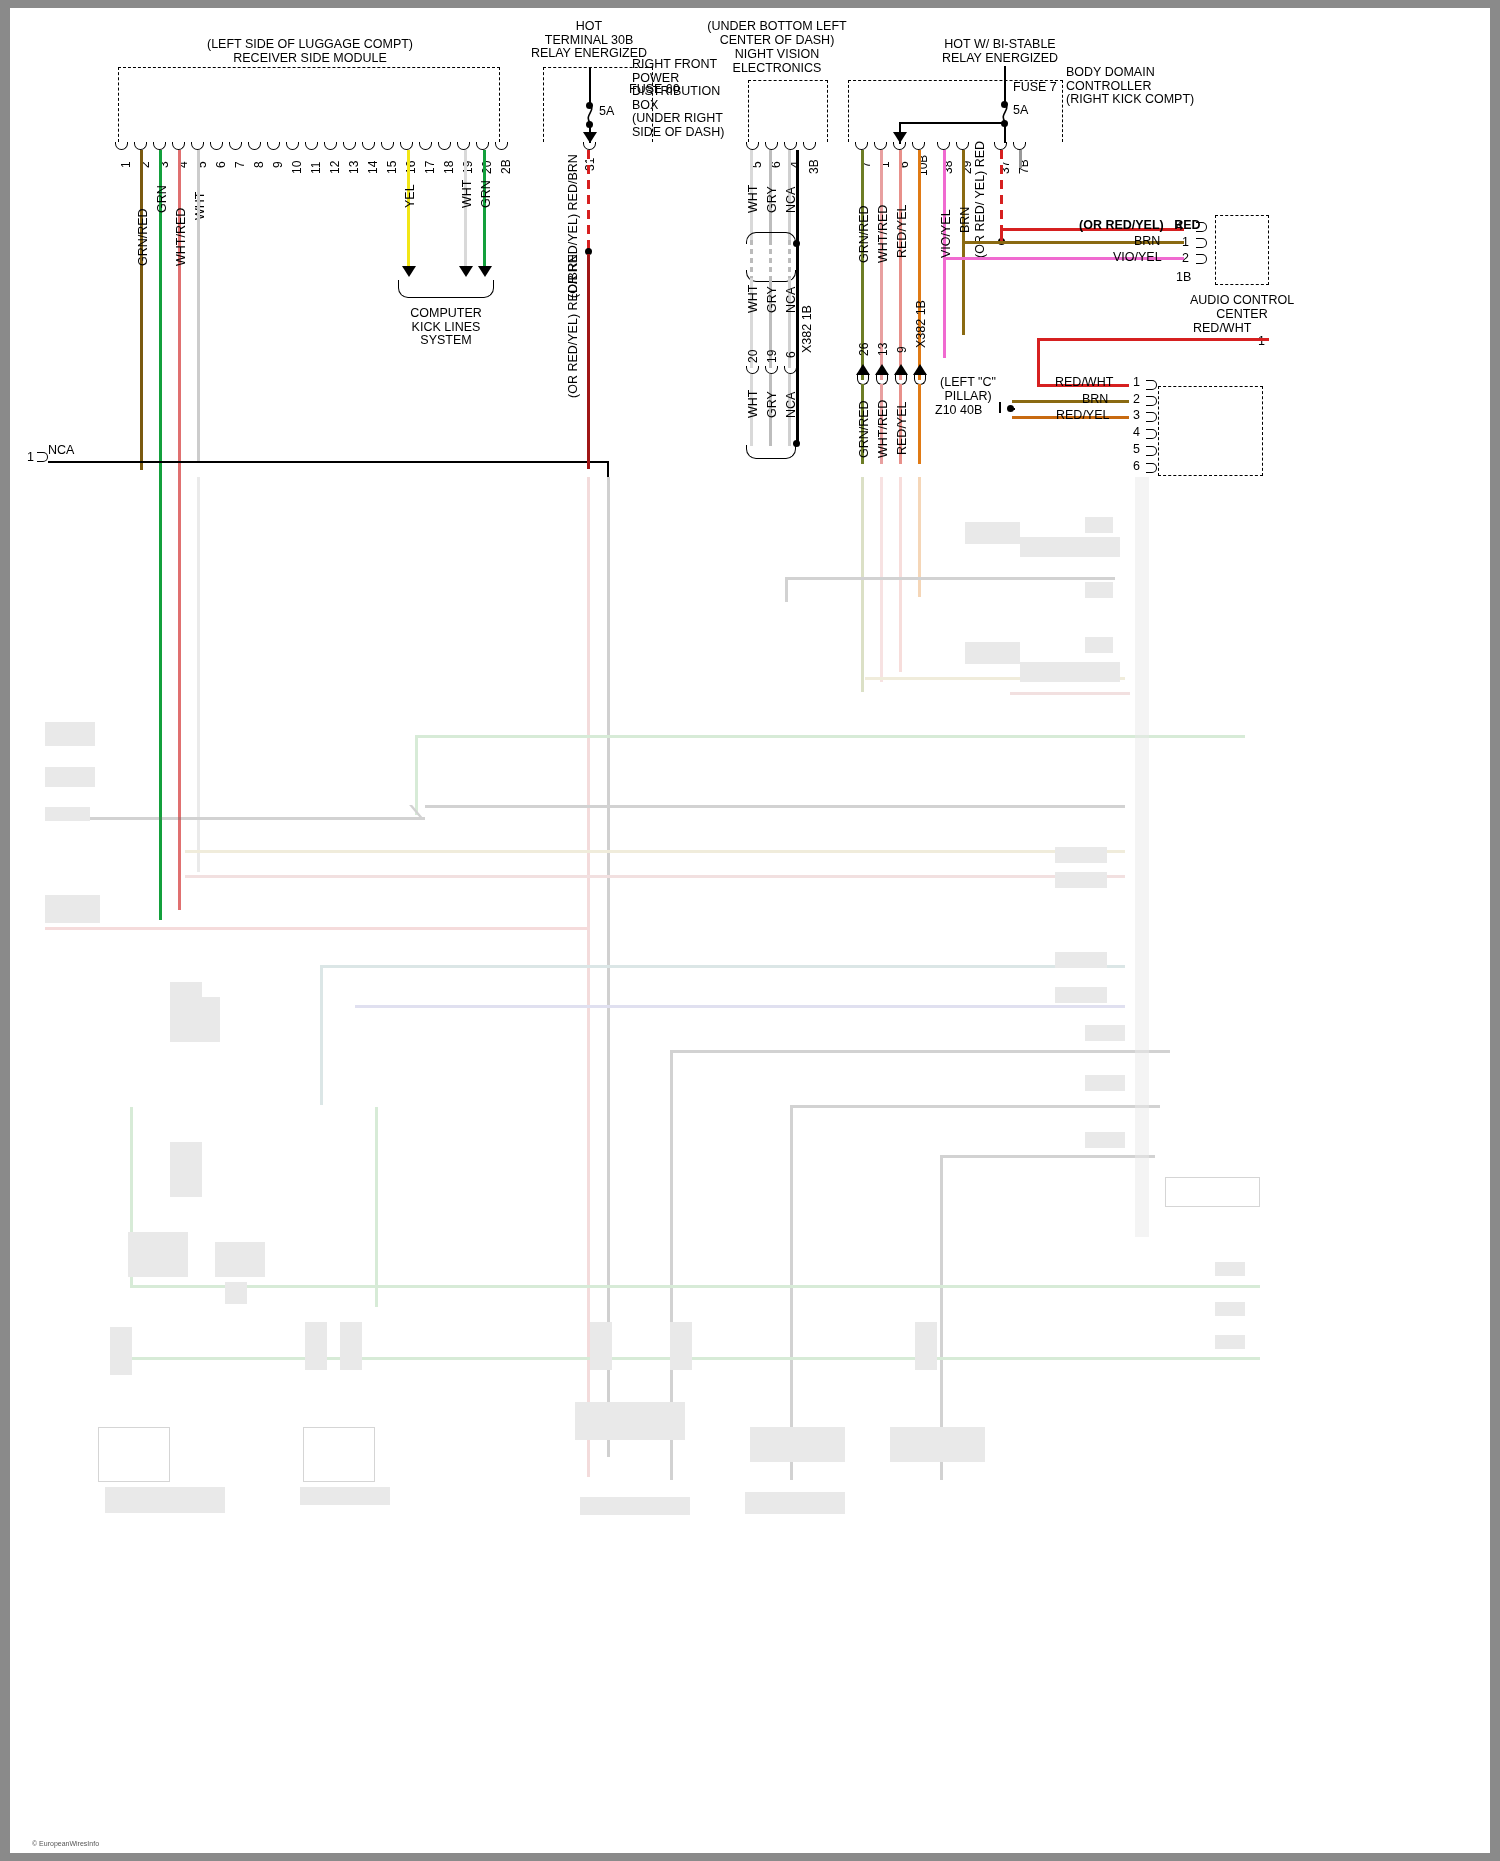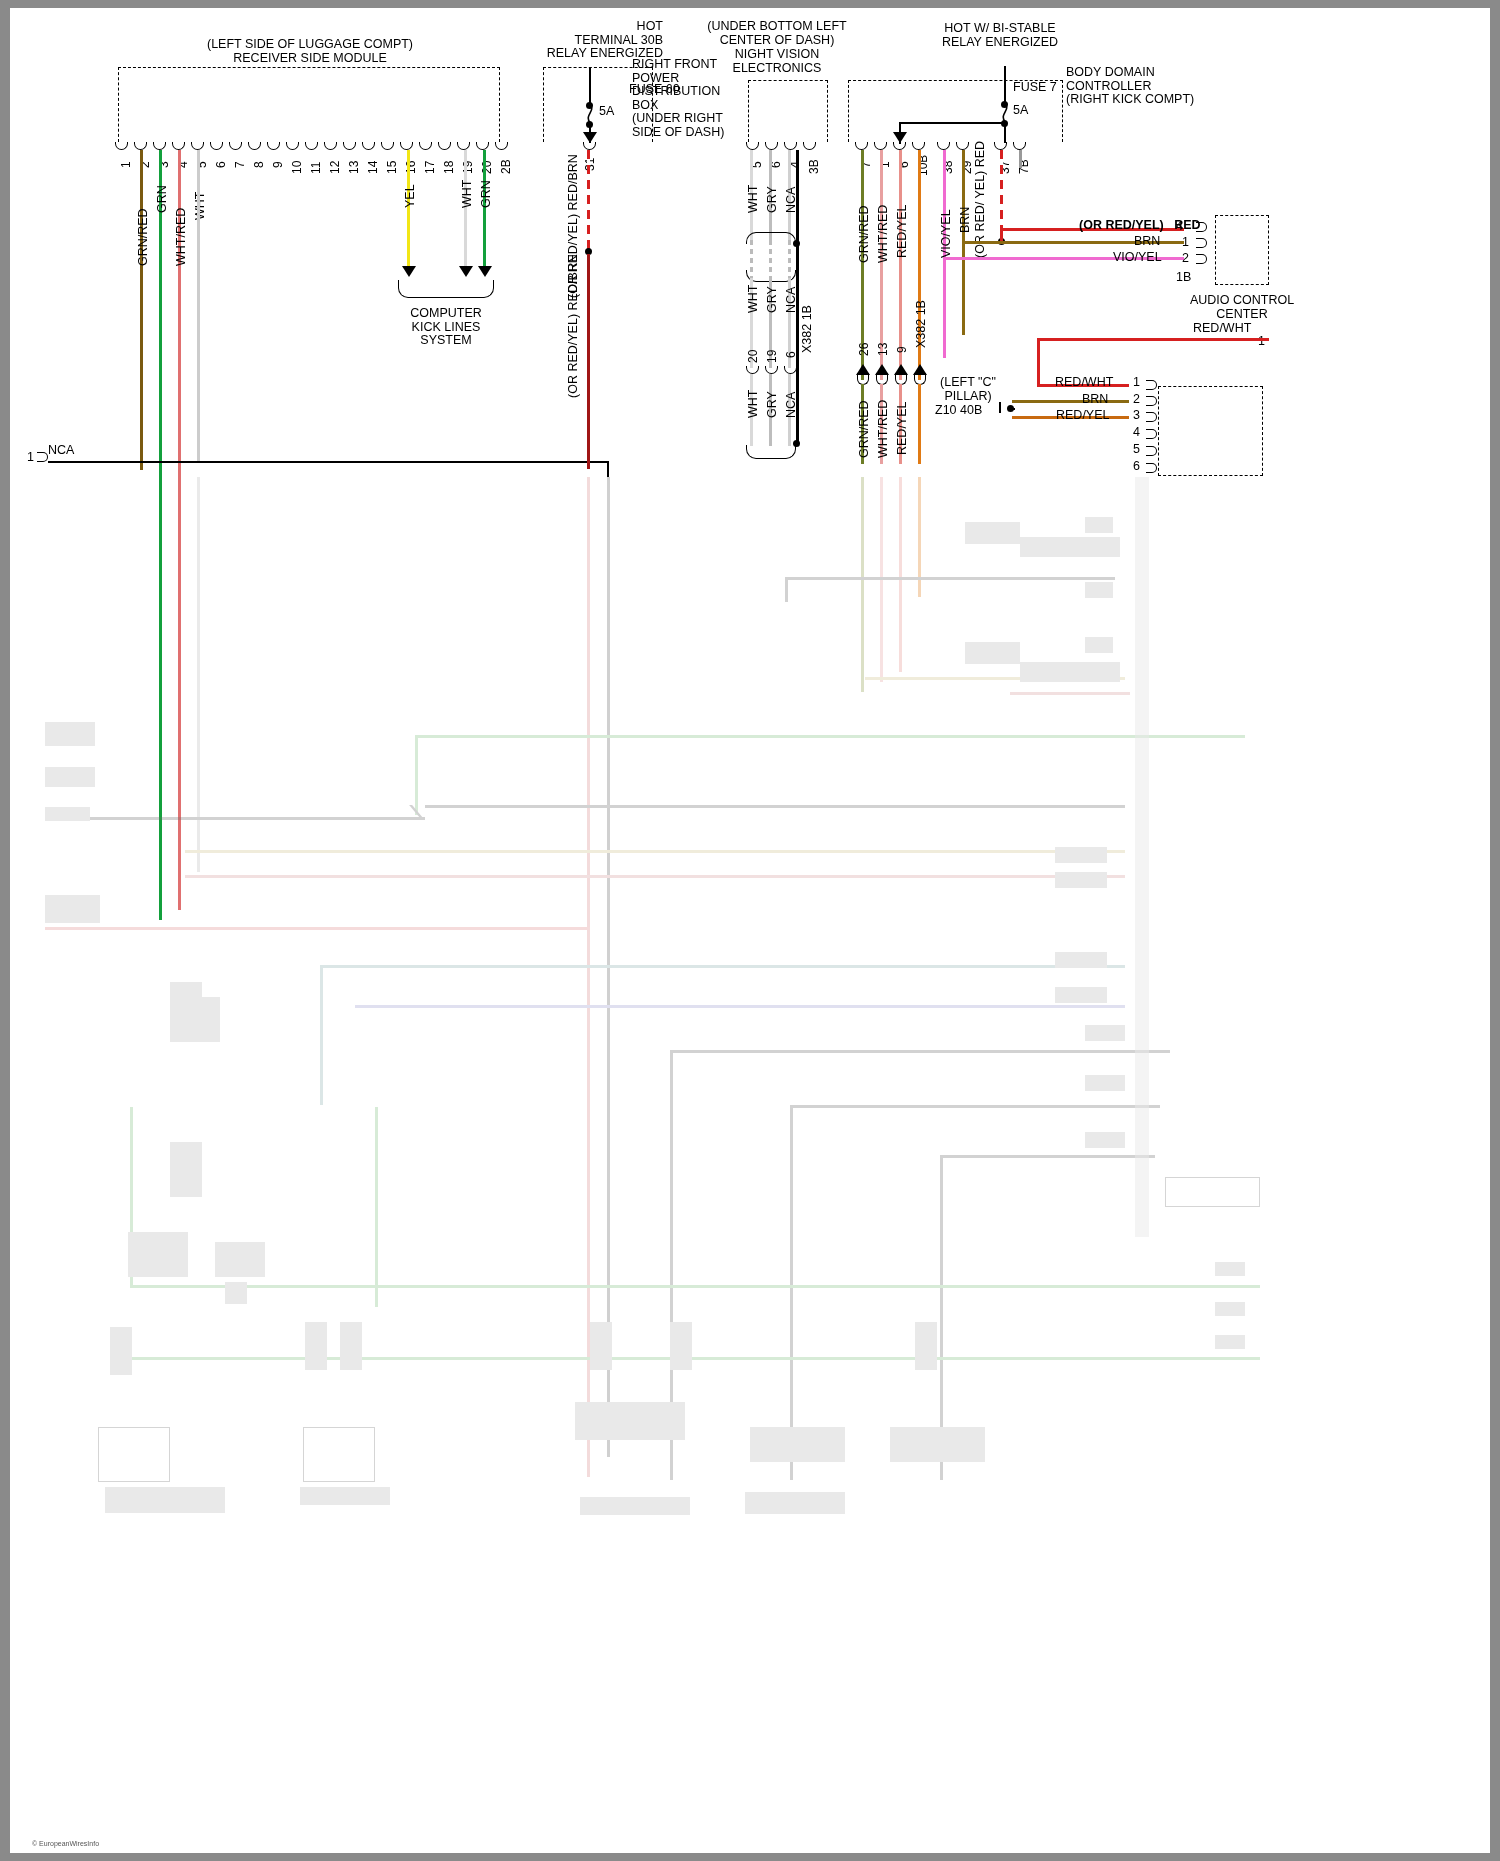--- a/index.html
+++ b/index.html
@@ -113,21 +113,21 @@
 SYSTEM</div>
 
     <div class="w" style="left:187px;top:142px;width:2.5px;height:312px;background:#cccccc;"></div>
 
     <div class="t" style="left:17px;top:443px;">1</div>
     <div class="t" style="left:38px;top:436px;">NCA</div>
     <div class="conn" style="left:27px;top:444px;"></div>
     <div class="hline" style="left:38px;top:453px;width:560px;"></div>
     <div class="vline" style="left:597px;top:453px;height:16px;"></div>
 
-    <div class="t tc" style="left:505px;top:12px;width:148px;text-align:right;">HOT
+    <div class="t tc" style="left:505px;top:12px;width:148px;">HOT
 TERMINAL 30B
 RELAY ENERGIZED</div>
     <div class="boxb" style="left:533px;top:59px;width:110px;height:75px;"></div>
     <div class="vline" style="left:579px;top:59px;height:38px;"></div>
     <div class="dot" style="left:576px;top:94px;"></div>
     <svg style="position:absolute;left:571px;top:98px;" width="18" height="18" viewBox="0 0 18 18">
         <path d="M9 0 C15 4, 3 9, 9 17" stroke="#000" stroke-width="1.6" fill="none"></path>
       </svg>
     <div class="dot" style="left:576px;top:113px;"></div>
     <div class="vline" style="left:579px;top:119px;height:16px;"></div>
@@ -197,21 +197,21 @@
     <div class="pin" style="left:774px;top:358px;"></div>
 
     <div class="w" style="left:740px;top:366px;width:2.5px;height:72px;background:#d9d9d9;"></div>
     <div class="w" style="left:759px;top:366px;width:2.5px;height:72px;background:#bdbdbd;"></div>
     <div class="w" style="left:778px;top:366px;width:2.5px;height:72px;background:#d0d0d0;"></div>
     <div class="vt" style="left:736px;top:410px;">WHT</div>
     <div class="vt" style="left:755px;top:410px;">GRY</div>
     <div class="vt" style="left:774px;top:410px;">NCA</div>
     <div class="brace" style="left:736px;top:437px;width:50px;height:14px;"></div>
 
-    <div class="t tc" style="left:890px;top:14px;width:200px;">HOT W/ BI-STABLE
+    <div class="t tc" style="left:890px;top:30px;width:200px;">HOT W/ BI-STABLE
 RELAY ENERGIZED</div>
     <div class="boxb" style="left:838px;top:72px;width:215px;height:62px;"></div>
     <div class="vline" style="left:994px;top:58px;height:38px;"></div>
     <div class="dot" style="left:991px;top:93px;"></div>
     <svg style="position:absolute;left:986px;top:97px;" width="18" height="18" viewBox="0 0 18 18">
         <path d="M9 0 C15 4, 3 9, 9 17" stroke="#000" stroke-width="1.6" fill="none"></path>
       </svg>
     <div class="dot" style="left:991px;top:112px;"></div>
     <div class="vline" style="left:994px;top:118px;height:17px;"></div>
     <div class="t" style="left:1003px;top:73px;">FUSE 7</div>

